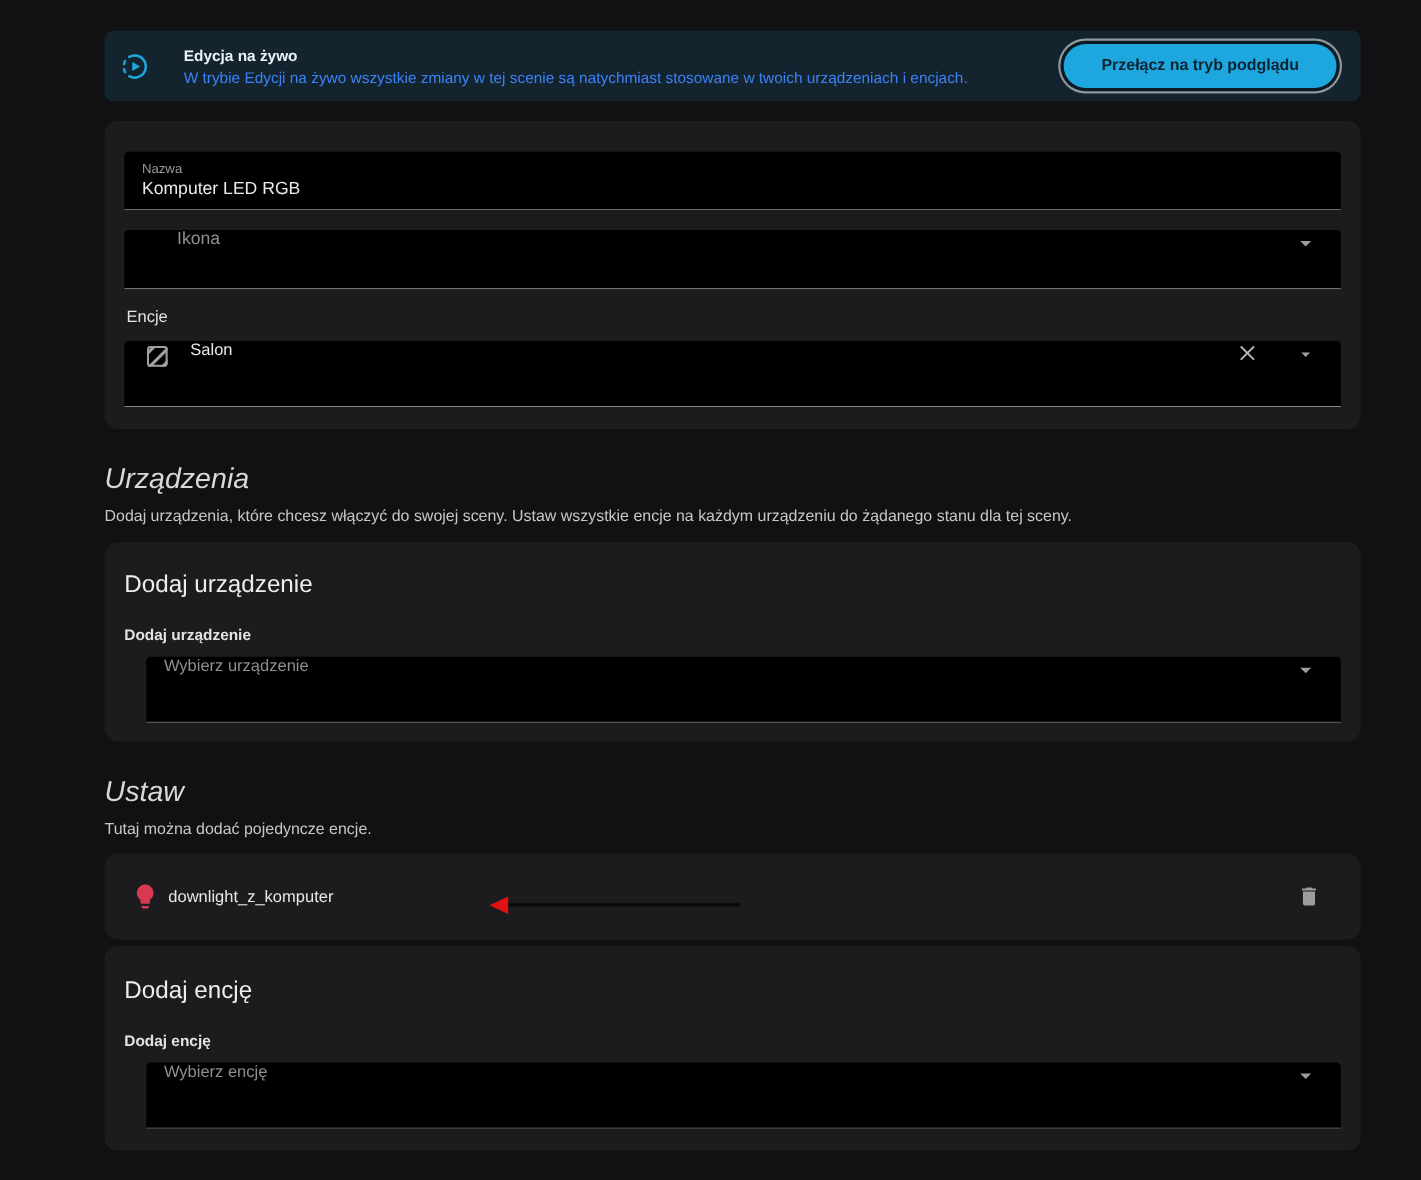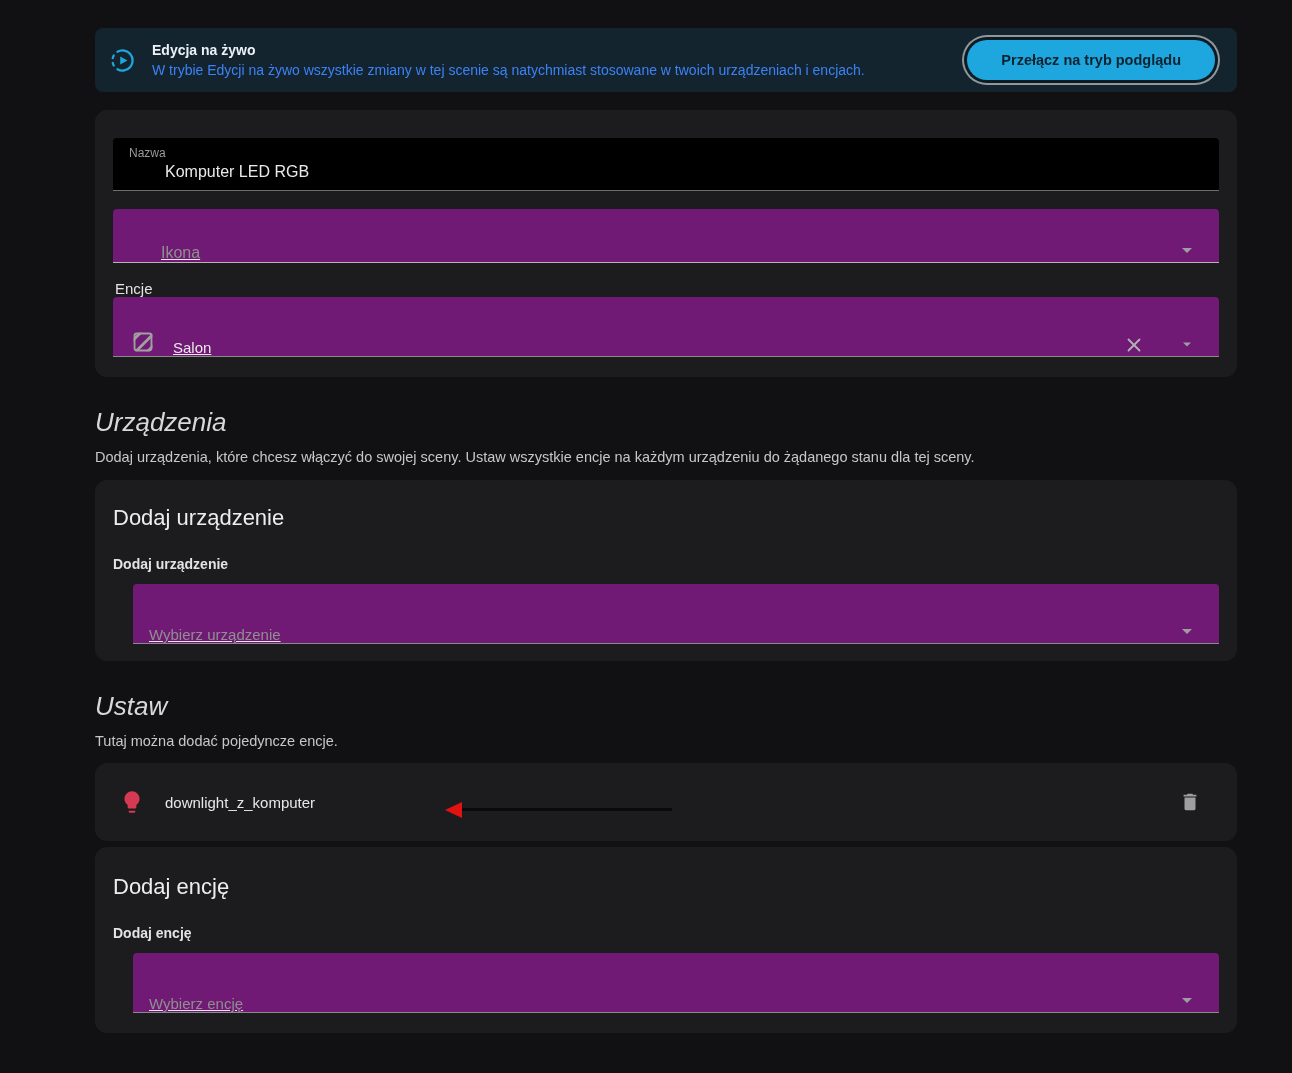--- a/index.html
+++ b/index.html
@@ -12,21 +12,21 @@
   }
   .page { width: 1142px; margin-left: 95px; padding-top: 28px; }
 
   
   .banner {
     height: 64px;
     background: #14242f;
     border-radius: 8px;
     display: flex;
     align-items: center;
-    gap: 16px;
+    gap: 31px;
     padding: 0 16px 0 14px;
   }
   .banner-icon svg { width: 27px; height: 27px; display: block; }
   .banner-text { line-height: 20px; }
   .banner-title { font-size: 14px; font-weight: 700; color: #eaf2f7; }
   .banner-subtitle { font-size: 14px; color: #3b82f6; }
   .preview-btn {
     margin-left: auto;
     margin-right: 6px;
     height: 40px;
@@ -47,42 +47,42 @@
   .form-card { margin-top: 18px; padding: 28px 18px 20px 18px; }
 
   .textfield {
     background: #000000;
     border-radius: 4px 4px 0 0;
     border-bottom: 1px solid #6e6e6e;
     padding: 8px 16px 9px 16px;
     cursor: text;
   }
   .tf-label { font-size: 12px; color: #9a9a9a; }
-  .tf-value { font-size: 16px; color: #eaeaea; margin-top: 3px; margin-left: 36px; }
+  .tf-value { font-size: 16px; color: #eaeaea; margin-top: 3px; }
 
   .selectfield {
-    background: #701a75;
+    background: #000000;
     border-radius: 4px 4px 0 0;
     display: flex;
-    align-items: flex-end;
+    align-items: flex-start;
     cursor: pointer;
-    text-decoration: underline;
   }
   .icon-field {
     margin-top: 18px;
     height: 54px;
     border-bottom: 1px solid #b4b4b4;
     padding: 0 20px 0 48px;
   }
   .sf-label { font-size: 16px; color: #8f8f8f; }
   .caret { margin-left: auto; display: flex; }
   .caret svg { width: 24px; height: 24px; fill: #9e9e9e; }
 
   .area-label { margin: 17px 0 0 2px; font-size: 15px; color: #e3e3e3; }
   .area-field {
+    margin-top: 13px;
     height: 60px;
     border-bottom: 1px solid #8a8a8a;
     padding: 0 20px 0 16px;
     gap: 16px;
   }
   .area-icon svg { width: 28px; height: 28px; display: block; }
   .area-value { font-size: 15px; color: #e8e8e8; }
   .clear-btn { margin-left: auto; background: none; border: none; cursor: pointer; display: flex; }
   .clear-btn svg { width: 22px; height: 22px; stroke: #b2b2b2; }
   .area-field .caret { margin-left: 14px; }
@@ -107,21 +107,21 @@
   .entity-card {
     margin-top: 14px;
     height: 78px;
     display: flex;
     align-items: center;
     padding: 0 36px 0 24px;
     position: relative;
     cursor: pointer;
   }
   .bulb-icon svg { width: 26px; height: 26px; display: block; }
-  .entity-name { margin-left: 20px; font-size: 15px; color: #e8e8e8; text-align: center; }
+  .entity-name { margin-left: 8px; font-size: 15px; color: #e8e8e8; text-align: center; }
   .trash-btn { margin-left: auto; background: none; border: none; cursor: pointer; display: flex; }
   .trash-btn svg { width: 22px; height: 22px; fill: #9e9e9e; }
 
   .annotation-arrow { position: absolute; left: 350px; top: 39px; width: 227px; height: 16px; pointer-events: none; }
   .arrow-line { position: absolute; left: 12px; top: 6px; width: 215px; height: 3px; background: #0a0a0a; }
   .arrow-head {
     position: absolute; left: 0; top: 0;
     width: 0; height: 0;
     border-top: 8px solid transparent;
     border-bottom: 8px solid transparent;

